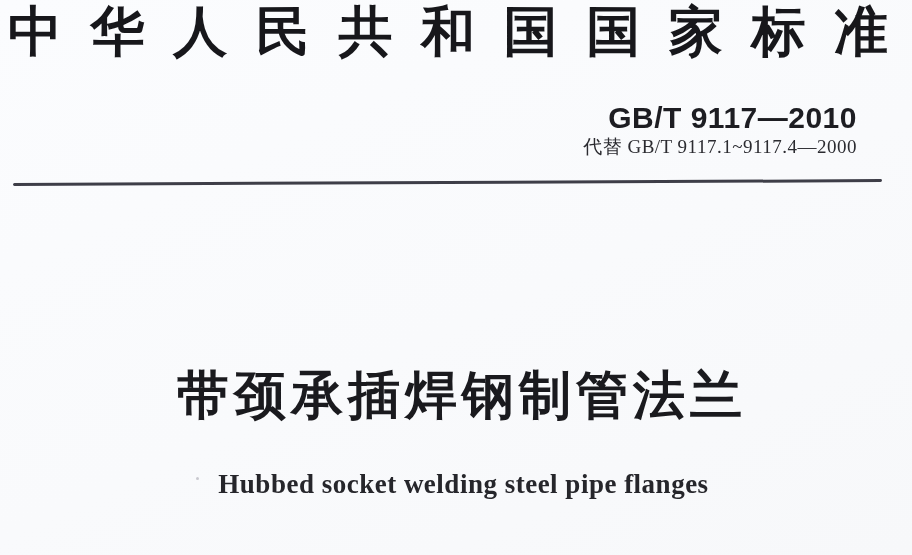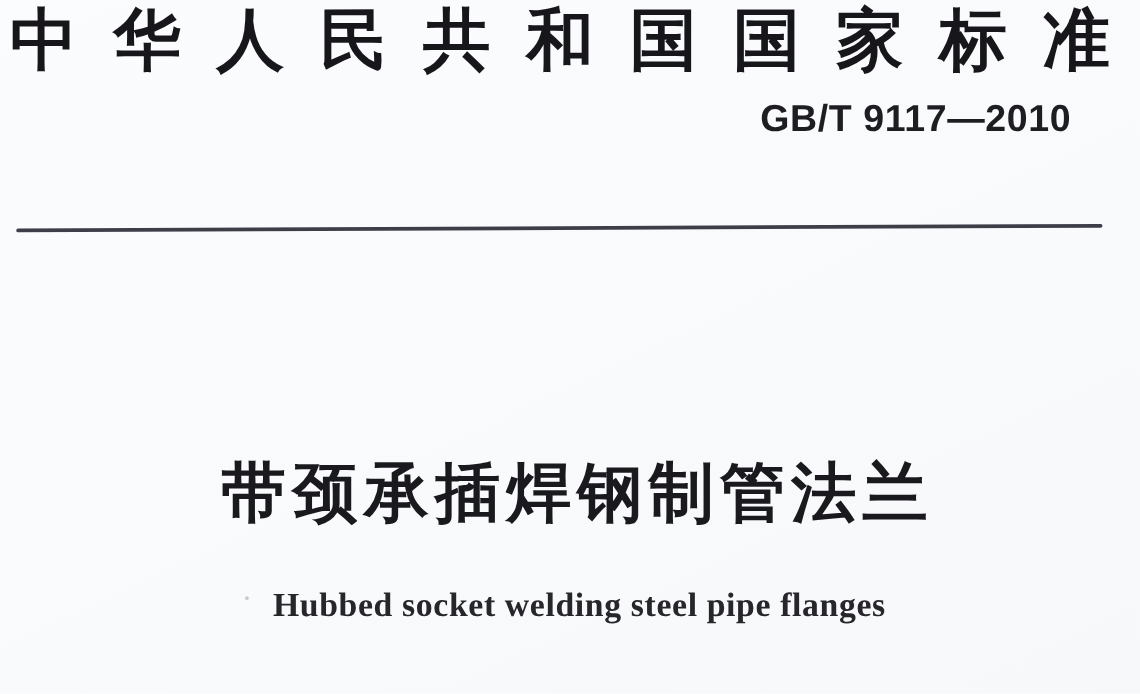--- a/index.html
+++ b/index.html
@@ -33,21 +33,21 @@
     color: #17171b;
     text-align: justify;
     text-align-last: justify;
     letter-spacing: 2px;
     white-space: nowrap;
   }
 
   
   .std-block {
     position: absolute;
-    top: 80px;
+    top: 102px;
     right: 55px;
     text-align: right;
   }
 
   .std-code {
     font-family: "Liberation Sans", "DejaVu Sans", sans-serif;
     font-weight: bold;
     font-size: 30px;
     line-height: 32px;
     letter-spacing: 0.5px;
@@ -122,20 +122,21 @@
 </style>
 </head>
 <body>
 
 <div class="page">
 
   <div class="national-title">中华人民共和国国家标准</div>
 
   <div class="std-block">
     <div class="std-code">GB/T 9117—2010</div>
+    <div class="std-replaces">代替 GB/T 9117.1~9117.4—2000</div>
   </div>
 
   <div class="head-rule"></div>
 
   <div class="cn-title">带颈承插焊钢制管法兰</div>
 
   <div class="en-title">Hubbed socket welding steel pipe flanges</div>
 
   <div class="scan-speckle"></div>
 

